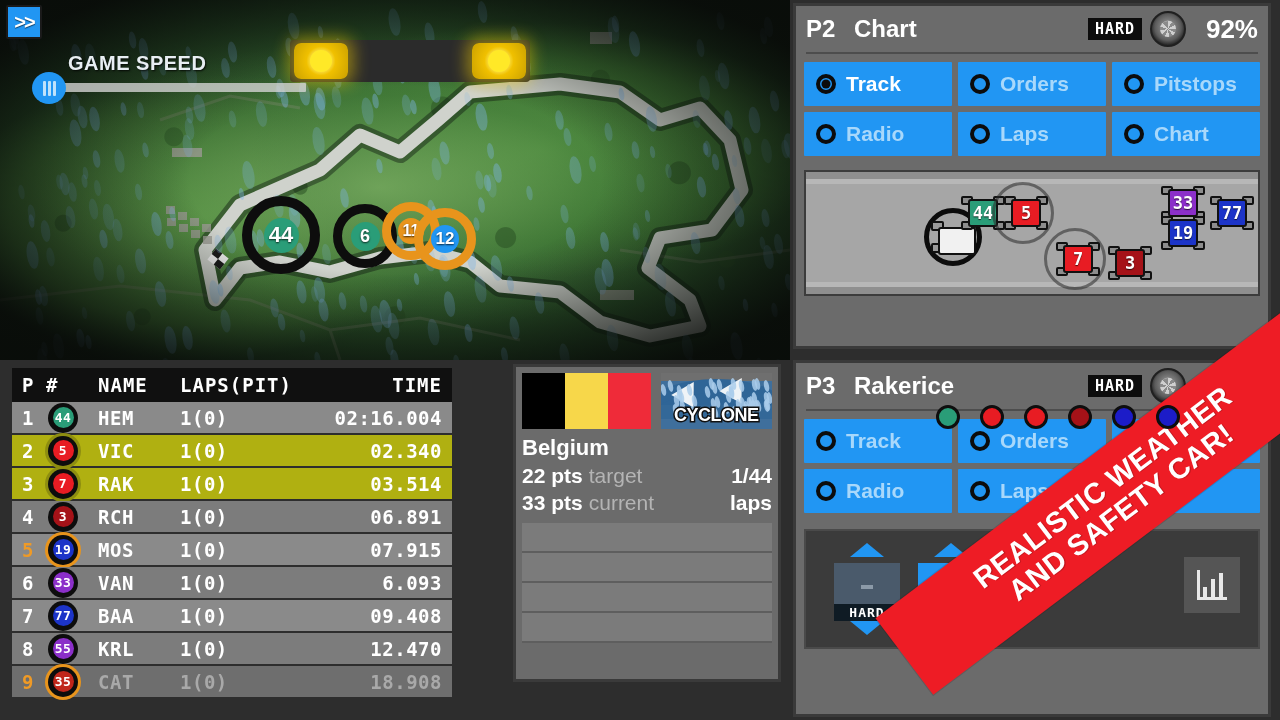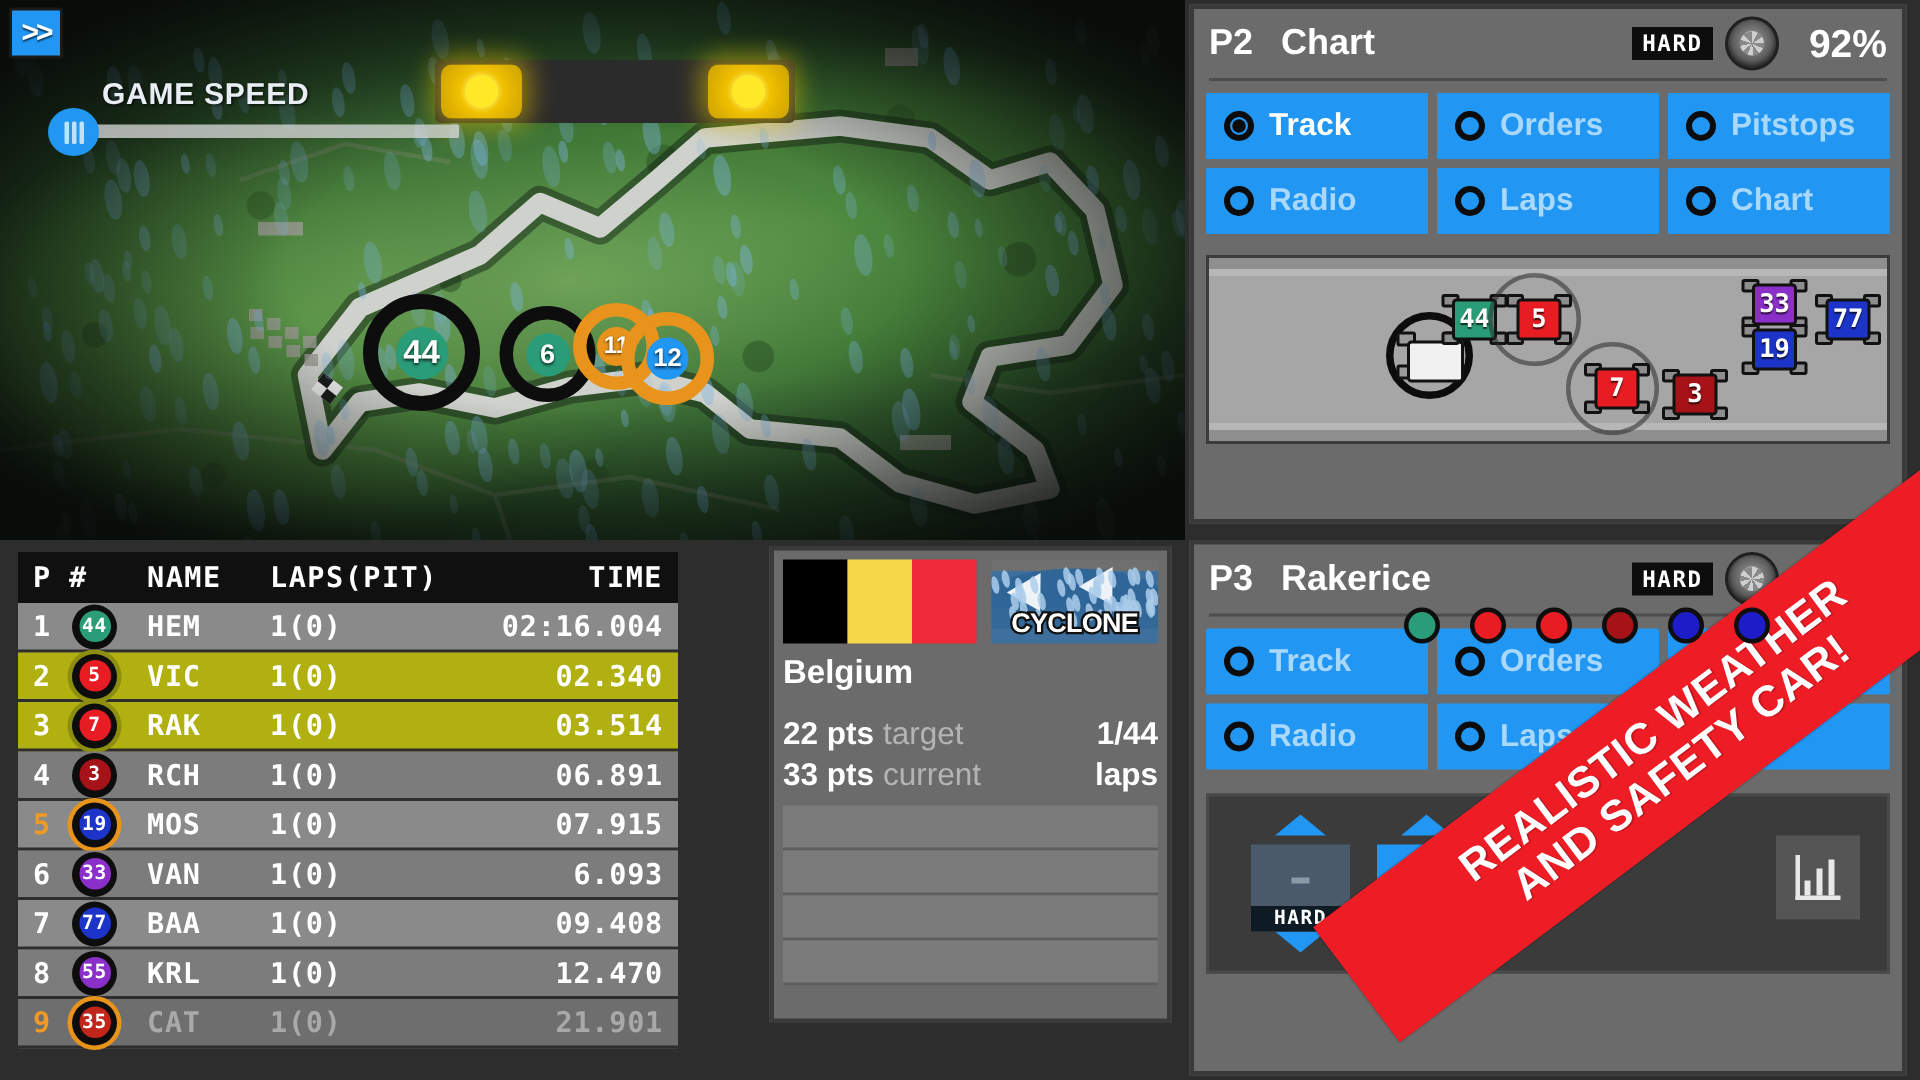--- a/index.html
+++ b/index.html
@@ -166,21 +166,21 @@
     background: rgba(170,205,235,.85); transform: rotate(-12deg);
   }
   .wx-wave { position: absolute; left: -10%; width: 120%; height: 26px; background: #2f6597; border-radius: 50% 50% 0 0 / 100% 100% 0 0; }
   .wx-arrow { position: absolute; width: 0; height: 0; border-left: 13px solid transparent; border-right: 13px solid transparent; border-bottom: 22px solid rgba(255,255,255,.92); }
   .weather-chip b {
     position: absolute; left: 0; right: 0; bottom: 3px; text-align: center;
     color: #fff; font-size: 18px; font-weight: bold; letter-spacing: -.5px;
     -webkit-text-stroke: 3px #111; paint-order: stroke fill;
   }
   .country { color: #fff; font-size: 22px; font-weight: bold; margin-top: 6px; }
-  .ptsgrid { display: grid; grid-template-columns: 1fr auto; margin-top: 16px; }
+  .ptsgrid { display: grid; grid-template-columns: 1fr auto; margin-top: 2px; }
   .pts-line { color: #fff; font-size: 21px; font-weight: bold; line-height: 1.28; }
   .pts-line em { color: #b4b4b4; font-style: normal; font-weight: normal; margin-left: 6px; }
   .laps-box { text-align: right; color: #fff; font-size: 21px; font-weight: bold; line-height: 1.28; }
   .emptyrows { margin-top: 6px; }
   .emptyrow { height: 30px; background: #7b7b7b; border-bottom: 2px solid #5e5e5e; }
 
   
   .rpanel { position: absolute; left: 793px; width: 478px; background: #6b6b6b; border: 3px solid #3a3a3a; }
   #p2-panel { top: 3px; height: 346px; }
   #p3-panel { top: 360px; height: 357px; }
@@ -670,21 +670,21 @@
         </div>
         <div class="row dim">
           <span class="r-pos orange">9</span>
           <span class="r-badge">
             <span class="badge ring-orange">
               <span class="inner" style="background: rgb(192, 38, 26);">35</span>
             </span>
           </span>
           <span class="r-name">CAT</span>
           <span class="r-laps">1(0)</span>
-          <span class="r-time">21.901</span>
+          <span class="r-time">18.908</span>
         </div>
       </div>
   </div>
 
   <div class="info-panel">
     <div class="flagrow">
       <div class="flag" id="flag">
           <i style="background: rgb(0, 0, 0);"></i>
           <i style="background: rgb(247, 215, 74);"></i>
           <i style="background: rgb(239, 43, 57);"></i>

